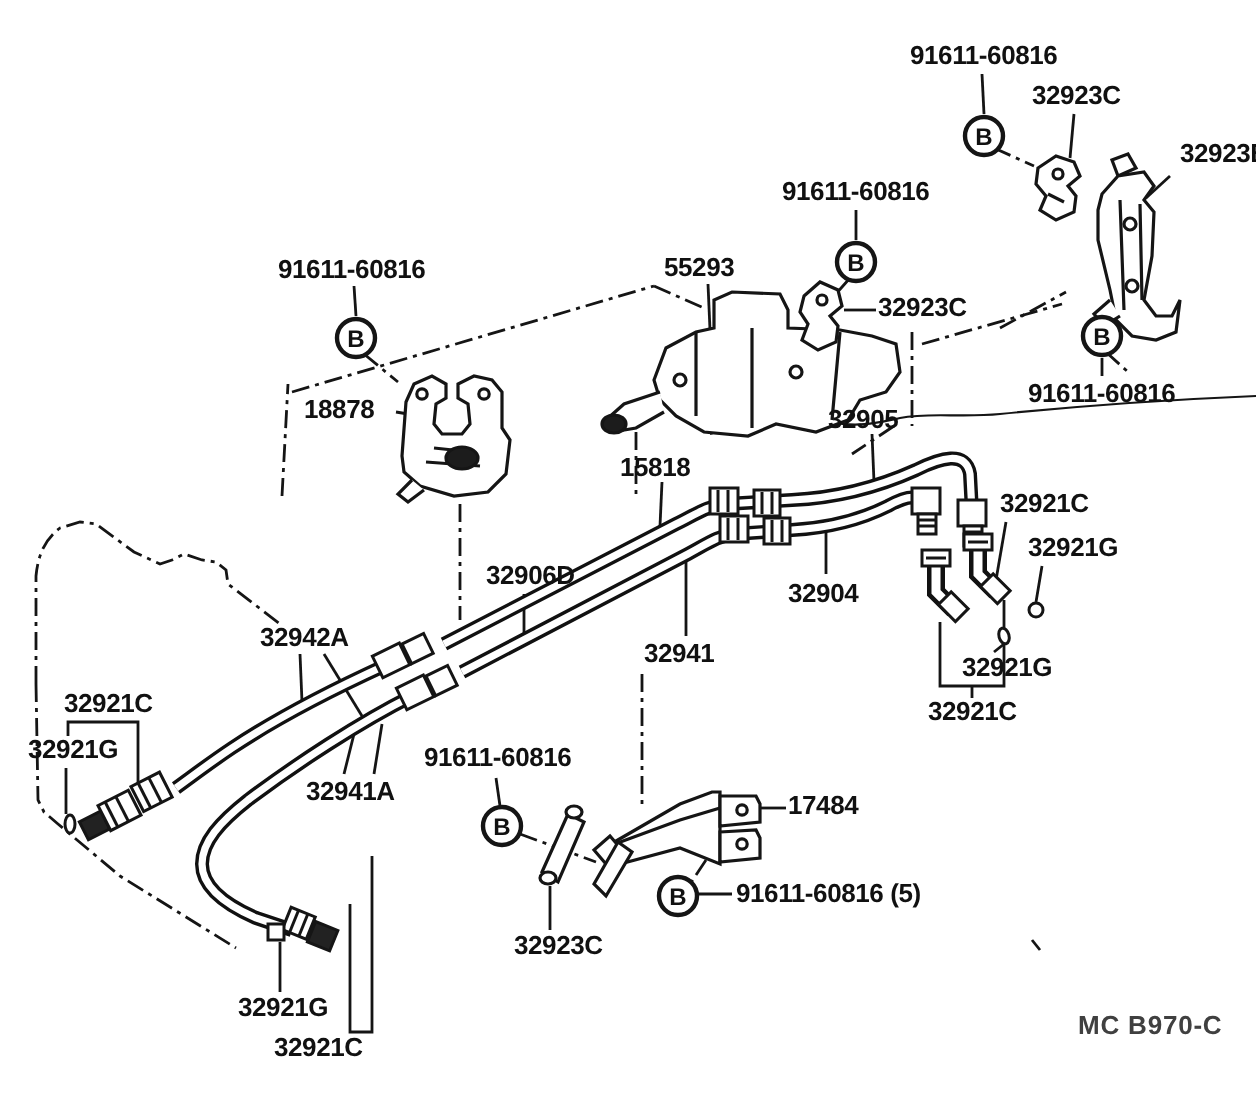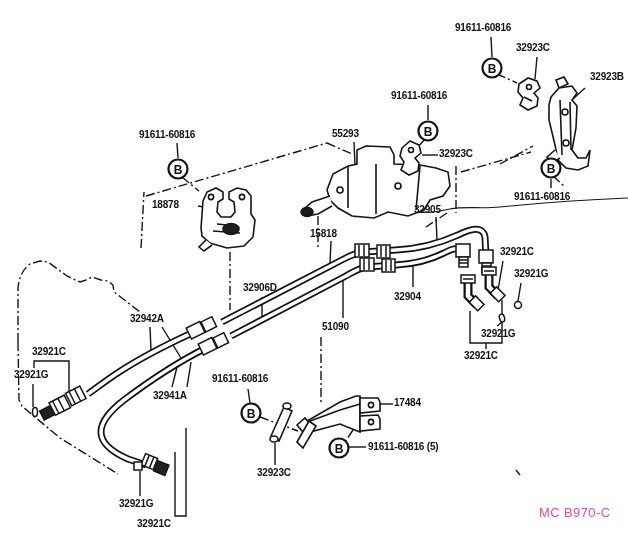--- a/index.html
+++ b/index.html
@@ -1,21 +1,21 @@
 <!DOCTYPE html>
 <html><head>
 <meta charset="utf-8">
 <style>
   html,body{margin:0;padding:0;background:#fff;}
   #stage{position:relative;width:628px;height:560px;background:#ffffff;overflow:hidden;
          font-family:"Liberation Sans",sans-serif;}
   #art{position:absolute;left:0;top:0;}
-  .plabel{position:absolute;font-size:10px;font-weight:bold;color:#111;line-height:14px;
+  .plabel{position:absolute;font-size:13px;font-weight:bold;color:#111;line-height:14px;
           letter-spacing:-0.2px;white-space:nowrap;cursor:default;}
-  .code{position:absolute;font-size:13px;font-weight:normal;color:#ec4899;letter-spacing:0.4px;}
+  .code{position:absolute;font-size:13px;font-weight:bold;color:#404040;letter-spacing:0.4px;}
 </style>
 </head>
 <body>
 
 <div id="stage">
 
 <svg id="art" width="628" height="560" viewBox="0 0 628 560">
 
   <g stroke="#151515" stroke-width="1.4" fill="none" stroke-dasharray="9 3 2 3">
     <path d="M18,342 L18,288 C19,278 22,270 30,264 L40,261 L48,262 L67,276 L80,282 L86,280 L92,277 L101,280 L108,281 L113,285 L114,292 L140,312"></path>
@@ -239,21 +239,21 @@
 <div class="plabel" style="left:139px;top:128px">91611-60816</div>
 <div class="plabel" style="left:332px;top:127px">55293</div>
 <div class="plabel" style="left:152px;top:198px">18878</div>
 <div class="plabel" style="left:414px;top:203px">32905</div>
 <div class="plabel" style="left:514px;top:190px">91611-60816</div>
 <div class="plabel" style="left:310px;top:227px">15818</div>
 <div class="plabel" style="left:500px;top:245px">32921C</div>
 <div class="plabel" style="left:514px;top:267px">32921G</div>
 <div class="plabel" style="left:243px;top:281px">32906D</div>
 <div class="plabel" style="left:394px;top:290px">32904</div>
-<div class="plabel" style="left:322px;top:320px">51090</div>
+<div class="plabel" style="left:322px;top:320px">32941</div>
 <div class="plabel" style="left:130px;top:312px">32942A</div>
 <div class="plabel" style="left:481px;top:327px">32921G</div>
 <div class="plabel" style="left:464px;top:349px">32921C</div>
 <div class="plabel" style="left:32px;top:345px">32921C</div>
 <div class="plabel" style="left:14px;top:368px">32921G</div>
 <div class="plabel" style="left:153px;top:389px">32941A</div>
 <div class="plabel" style="left:212px;top:372px">91611-60816</div>
 <div class="plabel" style="left:394px;top:396px">17484</div>
 <div class="plabel" style="left:368px;top:440px">91611-60816 (5)</div>
 <div class="plabel" style="left:257px;top:466px">32923C</div>

